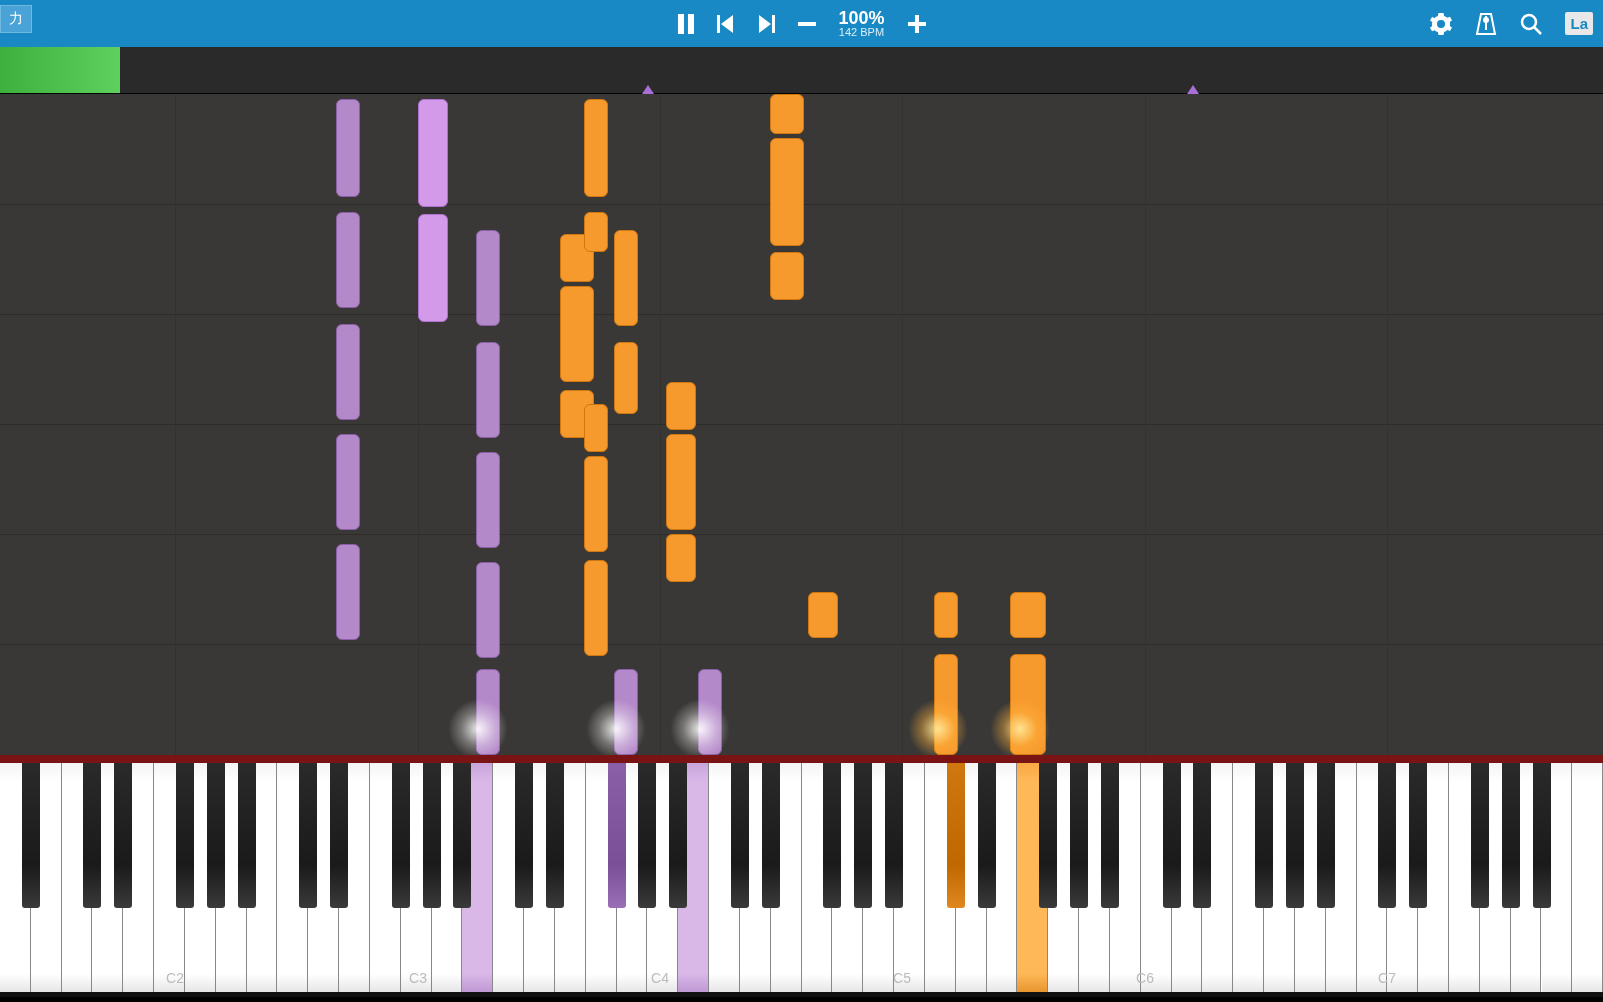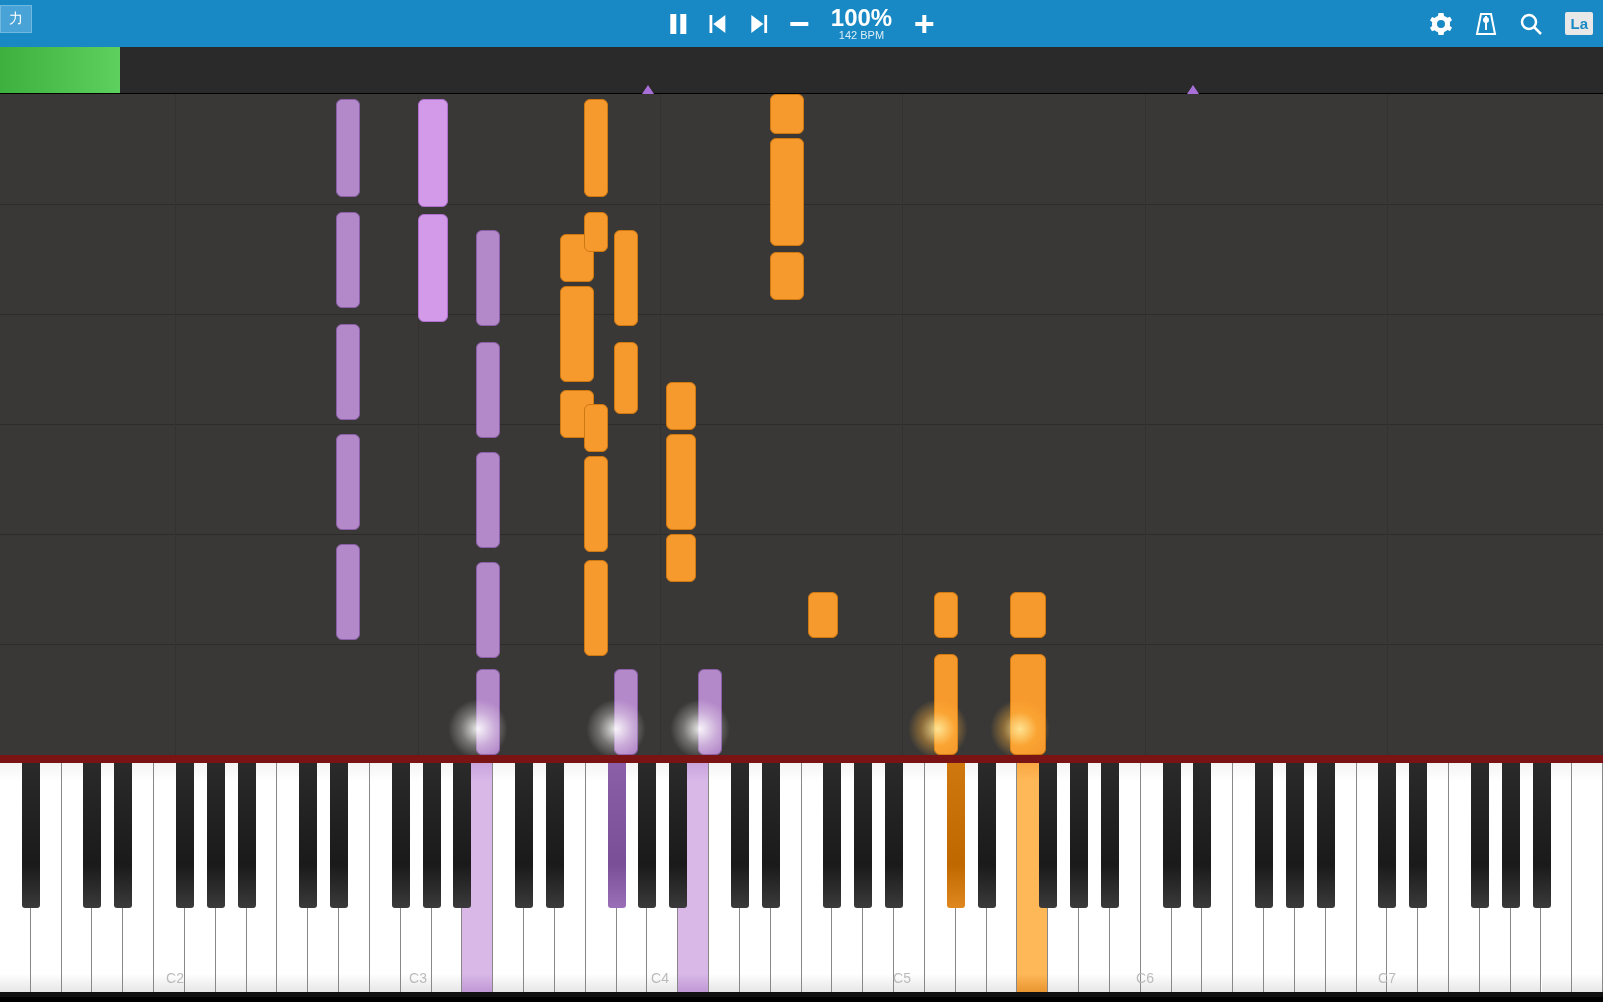--- a/index.html
+++ b/index.html
@@ -3,21 +3,21 @@
 <meta charset="utf-8">
 <style>
 *{margin:0;padding:0;box-sizing:border-box}
 body{font-family:Arial,sans-serif;background:#000;width:1603px;height:1002px;overflow:hidden;position:relative}
 .toolbar{background:#1889c4;height:47px;display:flex;align-items:center;position:relative;color:#fff}
 .tb-left{position:absolute;left:0;top:5px}
 .tb-left-btn{background:#4aa3d6;border:1px solid #6fb8e0;color:#fff;padding:4px 8px;font-size:14px;cursor:pointer}
 .tb-center{position:absolute;left:50%;transform:translateX(-50%);display:flex;align-items:center;gap:22px}
 .tb-icon{cursor:pointer;display:flex;align-items:center;justify-content:center}
 .tb-speed{text-align:center;line-height:1}
-.tb-speed-pct{font-size:24px;font-weight:bold}
+.tb-speed-pct{font-size:18px;font-weight:bold}
 .tb-speed-bpm{font-size:11px;opacity:.85}
 .tb-right{position:absolute;right:10px;display:flex;align-items:center;gap:22px}
 .la-btn{background:#e8e8e8;color:#1889c4;font-weight:bold;padding:3px 5px;font-size:15px;border-radius:2px;cursor:pointer}
 .timeline{height:47px;background:#2a2a2a;position:relative;border-bottom:1px solid #000}
 .tl-progress{position:absolute;left:0;top:0;height:100%;background:linear-gradient(to right,#3eb03e,#5dd05d);width:120px}
 .tl-marker{position:absolute;top:38px;width:0;height:0;border-left:6px solid transparent;border-right:6px solid transparent;border-bottom:9px solid #a96fd8}
 .noteroll{position:absolute;top:94px;left:0;right:0;height:661px;background:#3a3836;overflow:hidden}
 .grid-h{position:absolute;left:0;right:0;height:1px;background:#2e2c2a}
 .grid-v{position:absolute;top:0;bottom:0;width:1px;background:#34322f}
 .note{position:absolute;border-radius:6px}

